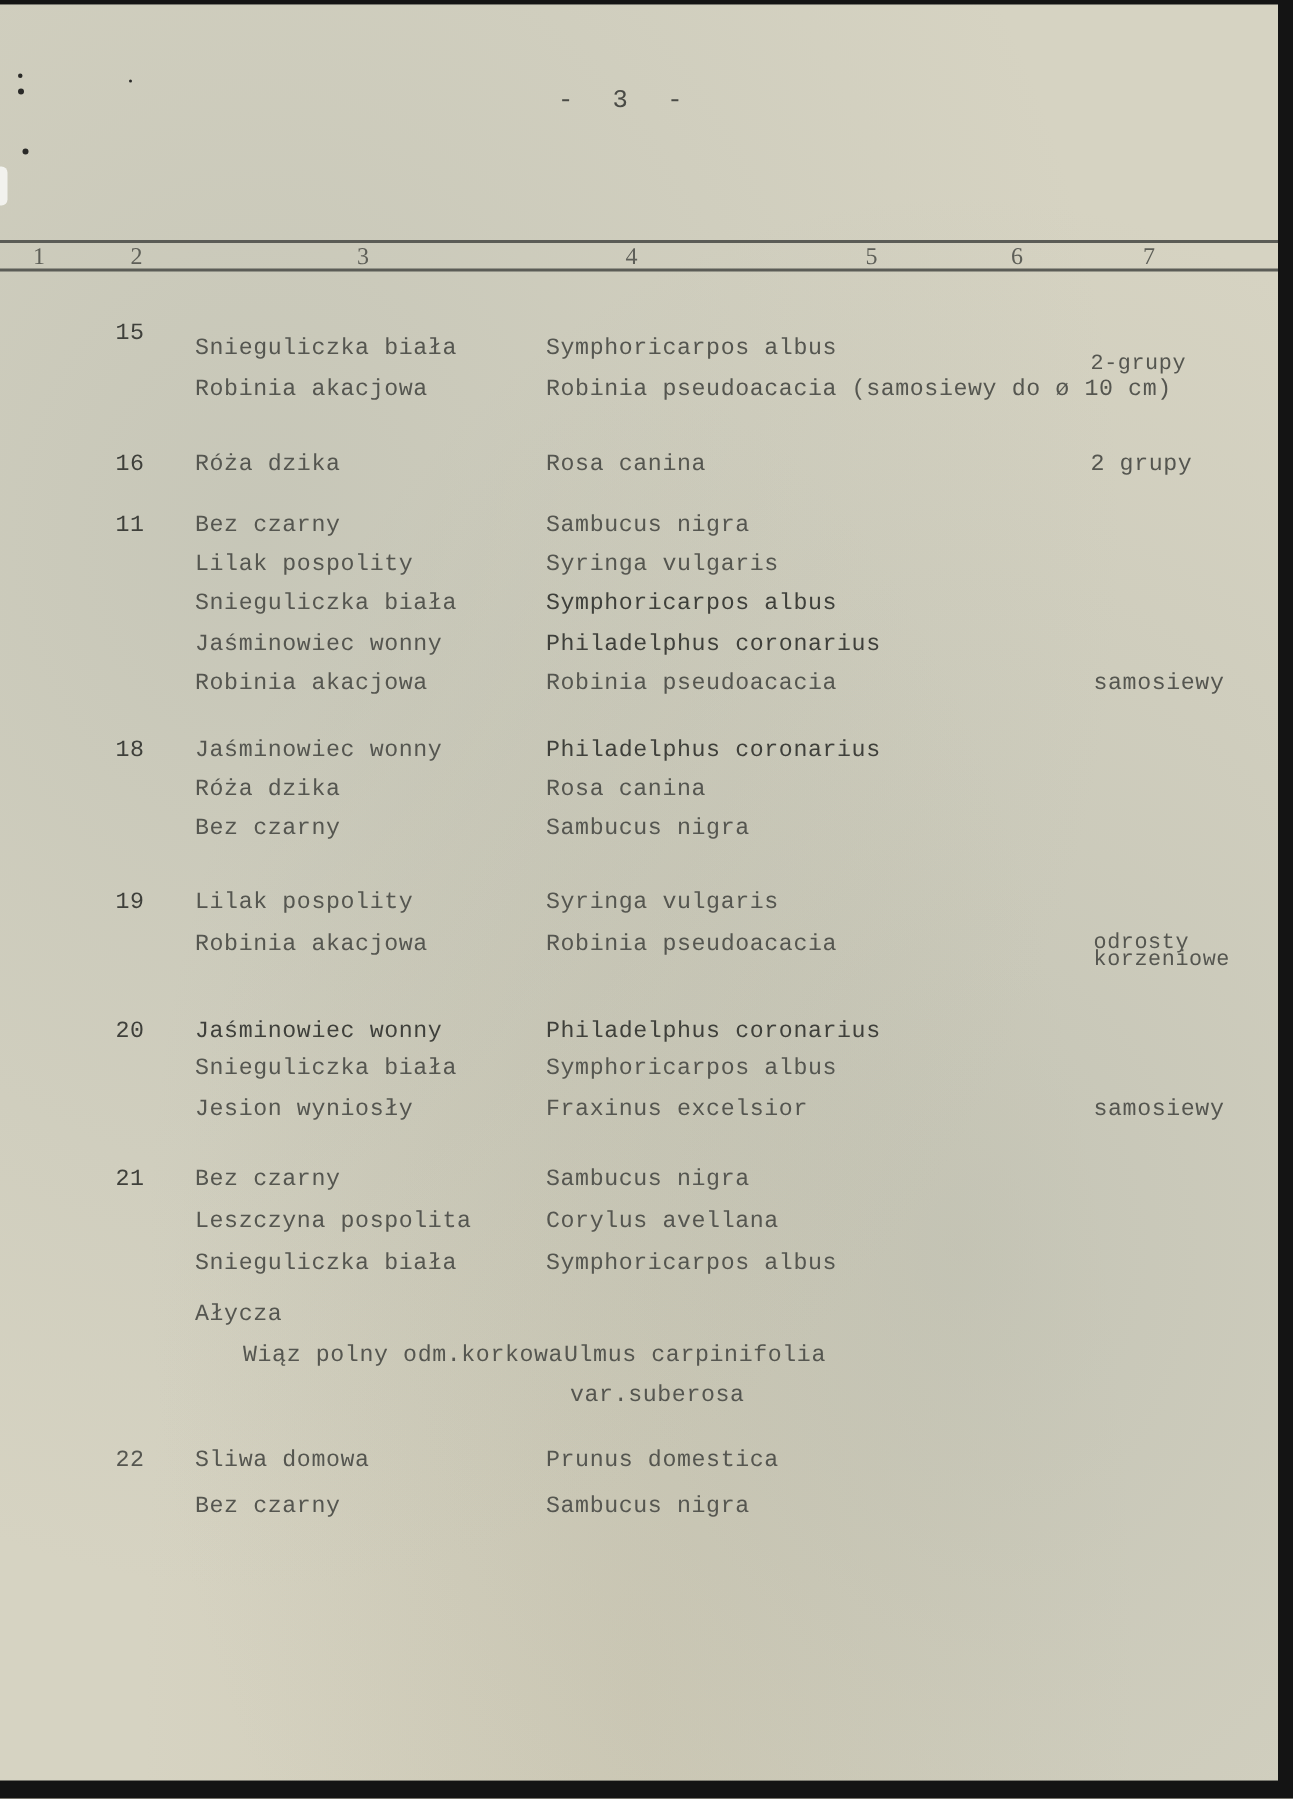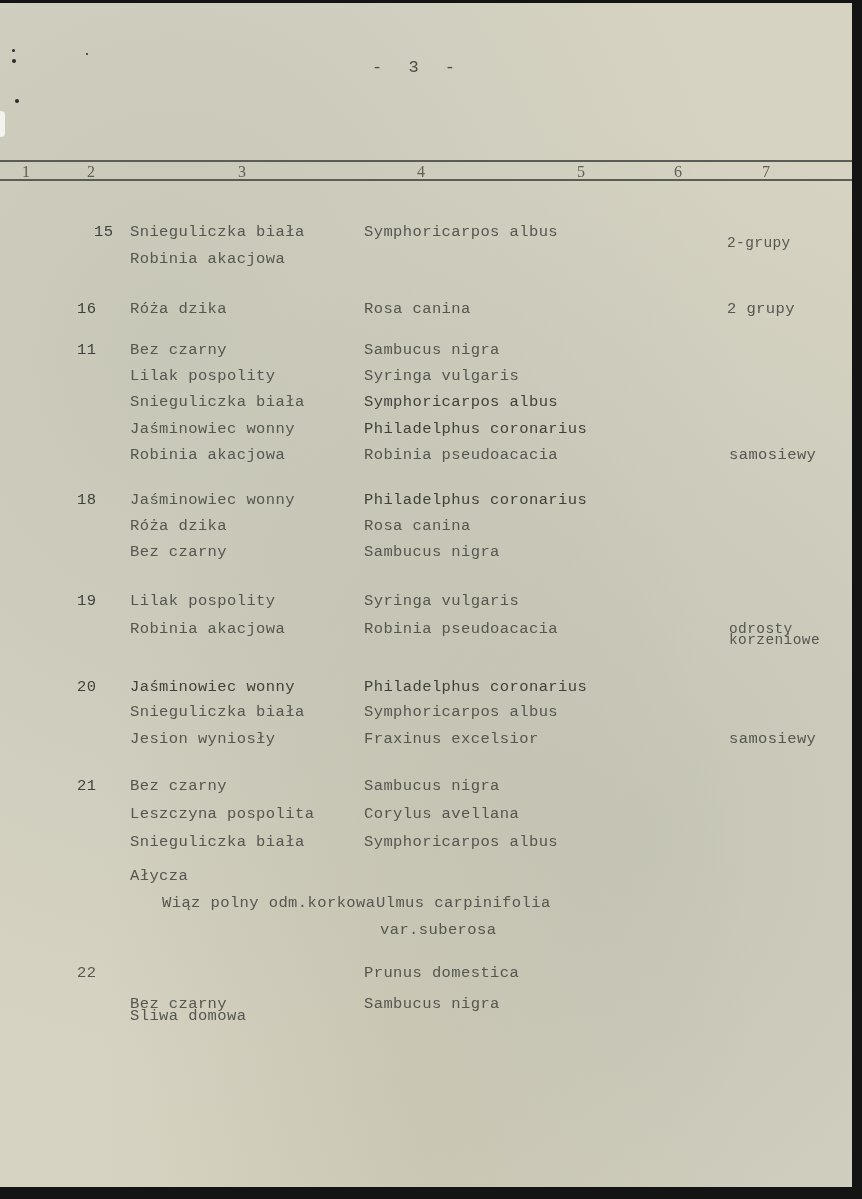--- a/index.html
+++ b/index.html
@@ -43,25 +43,26 @@
   <div class="rule" style="top:176px;"></div>
 
   <span class="colhead" style="left:22px;">1</span>
   <span class="colhead" style="left:87px;">2</span>
   <span class="colhead" style="left:238px;">3</span>
   <span class="colhead" style="left:417px;">4</span>
   <span class="colhead" style="left:577px;">5</span>
   <span class="colhead" style="left:674px;">6</span>
   <span class="colhead" style="left:762px;">7</span>
 
-  <span class="typed dark" style="left:77px;top:222px;margin-left:17px;">15</span>
+  <span class="typed dark" style="left:77px;top:212px;">15</span>
   <span class="typed" style="left:130px;top:222px;">Snieguliczka biała</span>
   <span class="typed" style="left:364px;top:222px;">Symphoricarpos albus</span>
   <span class="typed note2" style="left:727px;top:233px;">2-grupy</span>
   <span class="typed" style="left:130px;top:249px;">Robinia akacjowa</span>
+  <span class="typed" style="left:364px;top:249px;">Robinia pseudoacacia (samosiewy do ø 10 cm)</span>
 
   <span class="typed dark" style="left:77px;top:299px;">16</span>
   <span class="typed" style="left:130px;top:299px;">Róża dzika</span>
   <span class="typed" style="left:364px;top:299px;">Rosa canina</span>
   <span class="typed" style="left:727px;top:299px;text-align:center;">2 grupy</span>
 
   <span class="typed dark" style="left:77px;top:340px;">11</span>
   <span class="typed" style="left:130px;top:340px;">Bez czarny</span>
   <span class="typed" style="left:364px;top:340px;">Sambucus nigra</span>
   <span class="typed" style="left:130px;top:366px;">Lilak pospolity</span>
@@ -105,18 +106,18 @@
   <span class="typed" style="left:130px;top:804px;">Leszczyna pospolita</span>
   <span class="typed" style="left:364px;top:804px;">Corylus avellana</span>
   <span class="typed" style="left:130px;top:832px;">Snieguliczka biała</span>
   <span class="typed" style="left:364px;top:832px;">Symphoricarpos albus</span>
   <span class="typed" style="left:130px;top:866px;">Ałycza</span>
   <span class="typed" style="left:130px;top:893px;margin-left:32px;">Wiąz polny odm.korkowa</span>
   <span class="typed" style="left:376px;top:893px;">Ulmus carpinifolia</span>
   <span class="typed" style="left:380px;top:920px;">var.suberosa</span>
 
   <span class="typed" style="left:77px;top:963px;">22</span>
-  <span class="typed" style="left:130px;top:963px;margin-top:43px;">Sliwa domowa</span>
+  <span class="typed" style="left:130px;top:963px;">Sliwa domowa</span>
   <span class="typed" style="left:364px;top:963px;">Prunus domestica</span>
   <span class="typed" style="left:130px;top:994px;">Bez czarny</span>
   <span class="typed" style="left:364px;top:994px;">Sambucus nigra</span>
 
 </div>
 
 </body></html>

